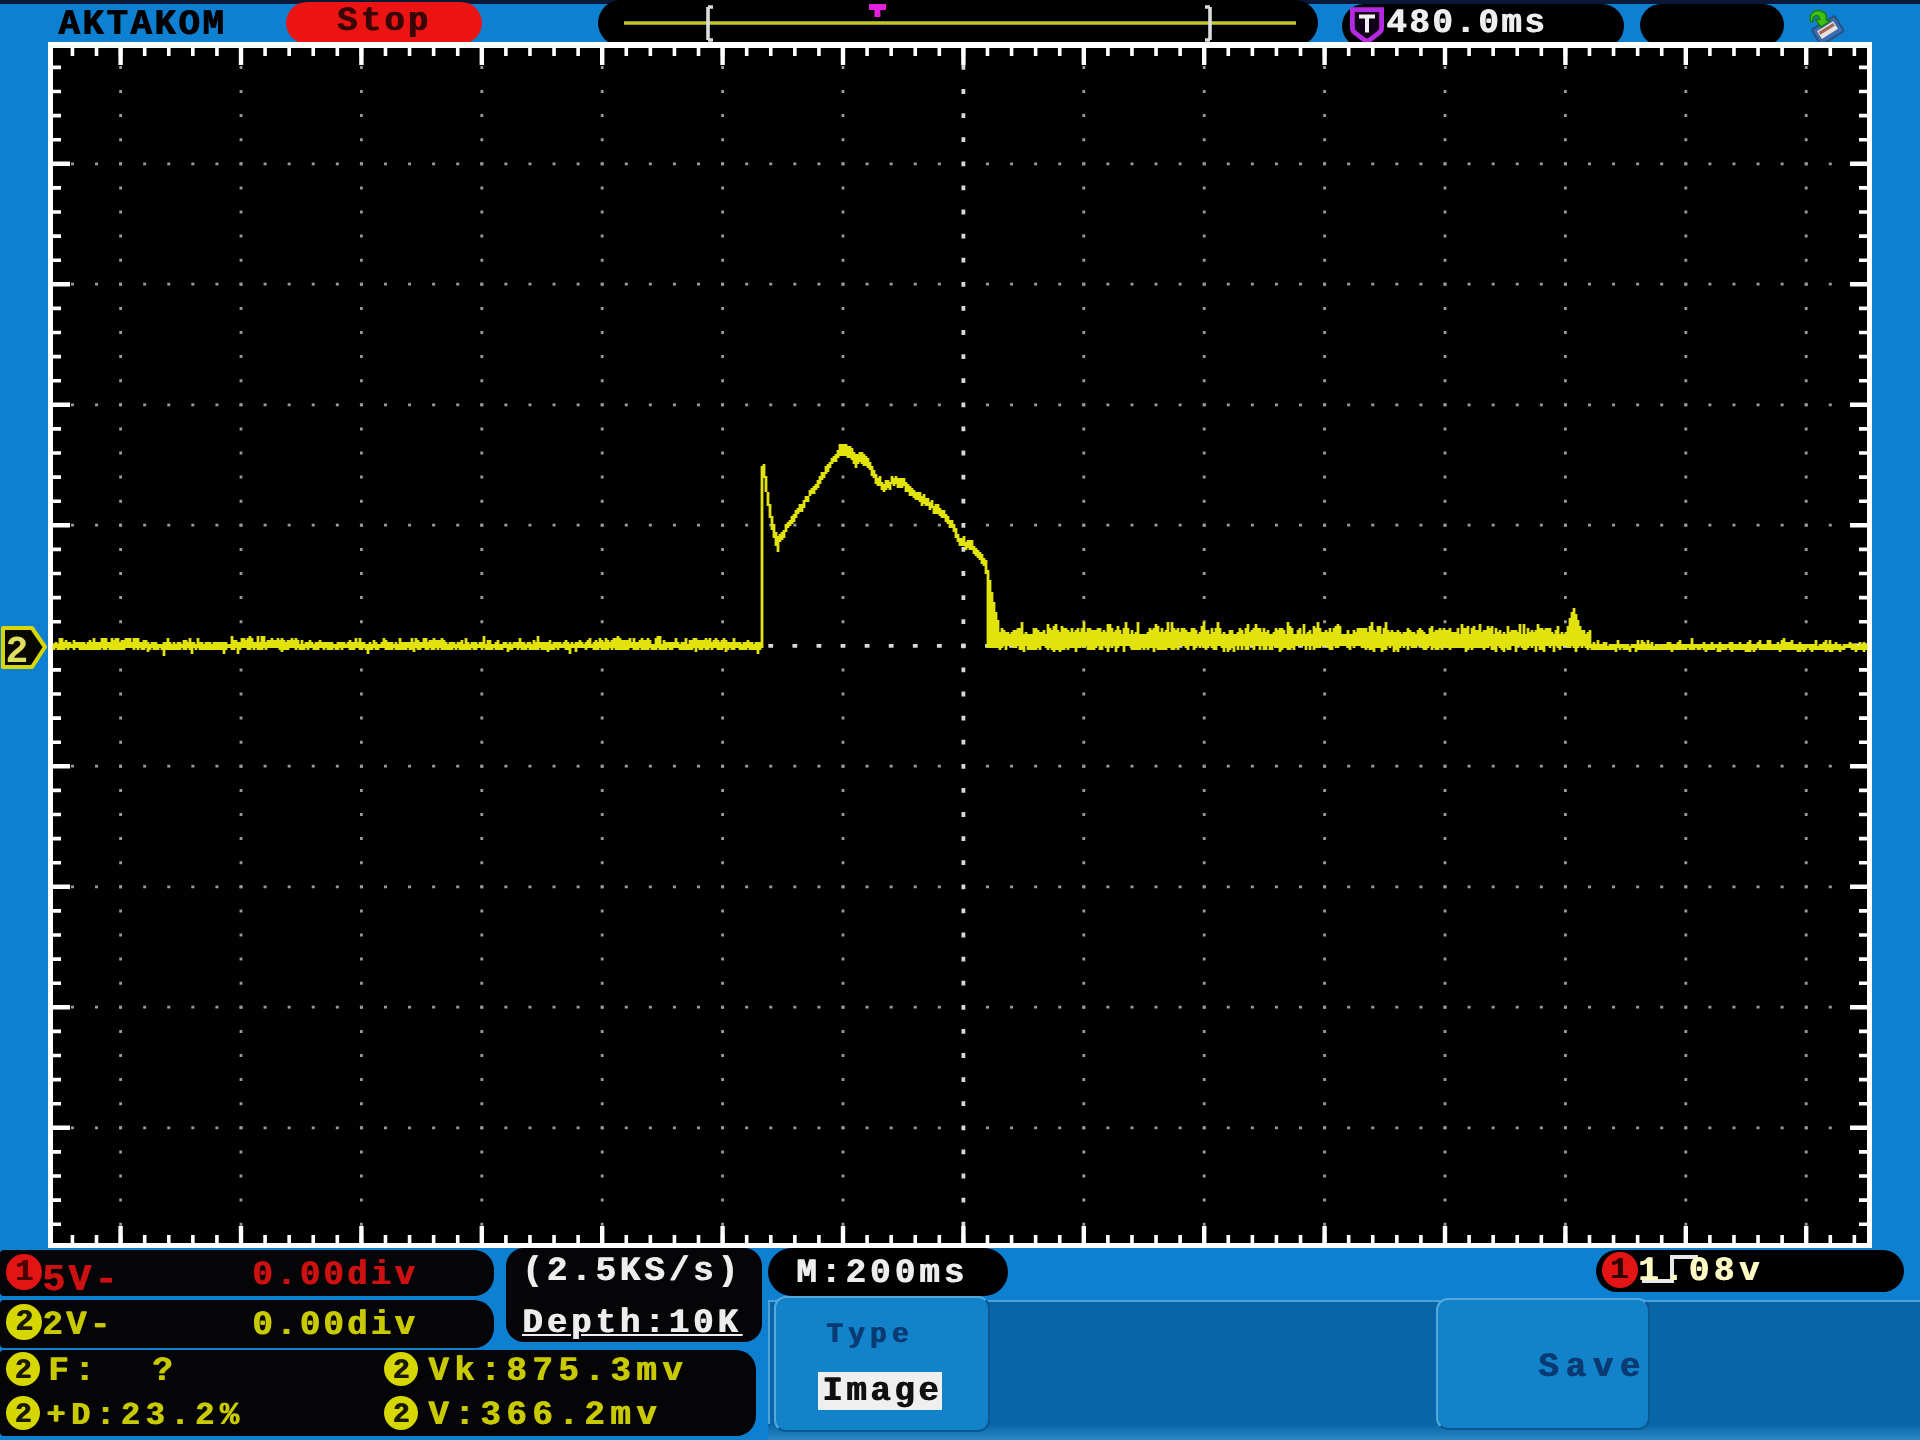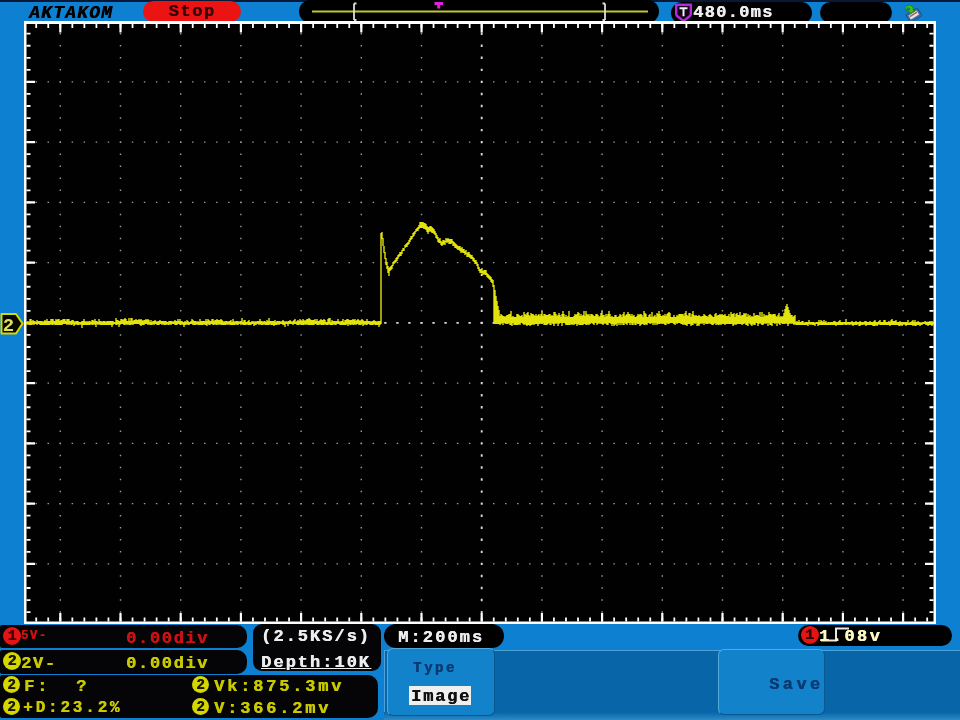--- a/index.html
+++ b/index.html
@@ -5,21 +5,21 @@
   body { width:960px; height:720px; background:#0e80d2; position:relative; overflow:hidden;
          font-family:"Liberation Mono", monospace; }
   .abs { position:absolute; }
   .pill { position:absolute; background:#000; border-radius:12px; }
   .mono { font-family:"Liberation Mono", monospace; font-weight:bold; text-shadow:0.5px 0 0 currentColor; }
 </style></head>
 <body>
 
 <div class="abs" style="left:0;top:0;width:960px;height:22px;background:#0e80d2"></div>
 <div class="abs" style="left:0;top:0;width:960px;height:2px;background:#0a1838"></div>
-<div class="abs mono" style="left:29px;top:3px;font-size:18px;color:#000;letter-spacing:1.2px;font-style:italic;">AKTAKOM</div>
+<div class="abs mono" style="left:29px;top:3px;font-size:18px;color:#000;letter-spacing:1.2px;">AKTAKOM</div>
 <div class="abs" style="left:143px;top:1px;width:98px;height:21px;background:#ec1313;border-radius:11px;
      text-align:center;"><span class="mono" style="font-size:17px;color:#380606;letter-spacing:1.6px;line-height:22px;">Stop</span></div>
 
 <div class="pill" style="left:299px;top:0px;width:360px;height:23px;"></div>
 <svg class="abs" style="left:0;top:0" width="960" height="26">
   <line x1="312" y1="11.5" x2="648" y2="11.5" stroke="#c2c62c" stroke-width="1.8"></line>
   <path d="M354 3.5 h2.5 M354 3.5 v16.5 M354 20 h2.5" stroke="#dcdcdc" stroke-width="1.8" fill="none"></path>
   <path d="M605 3.5 h-2.5 M605 3.5 v16.5 M605 20 h-2.5" stroke="#dcdcdc" stroke-width="1.8" fill="none"></path>
   <rect x="434.5" y="2" width="8.5" height="3" fill="#e020dd"></rect>
   <rect x="437.2" y="5" width="3" height="3.5" fill="#e020dd"></rect>
@@ -83,21 +83,21 @@
   <path d="M27 322V325M28 321V324M29 322V325M30 319V325M31 319V325M32 321V325M33 320V324M34 321V325M35 321V324M36 322V324M37 320V325M38 321V324M39 321V324M40 321V325M41 321V325M42 321V325M43 322V325M44 321V325M45 320V325M46 321V325M47 319V325M48 321V325M49 321V325M50 321V325M51 319V324M52 319V325M53 319V325M54 321V324M55 321V325M56 319V325M57 320V325M58 319V325M59 319V325M60 321V325M61 320V325M62 320V325M63 319V324M64 319V324M65 319V324M66 321V324M67 319V325M68 319V324M69 319V325M70 321V324M71 321V325M72 320V325M73 320V324M74 321V326M75 322V325M76 321V324M77 321V325M78 321V325M79 322V325M80 322V324M81 322V325M82 321V328M83 321V325M84 319V325M85 321V325M86 322V325M87 321V325M88 322V325M89 321V325M90 321V325M91 322V324M92 320V325M93 320V325M94 321V324M95 319V325M96 321V327M97 321V324M98 322V325M99 319V324M100 321V325M101 321V325M102 322V325M103 321V325M104 321V325M105 321V325M106 322V325M107 321V325M108 321V325M109 321V325M110 321V325M111 321V325M112 321V327M113 321V325M114 322V324M115 322V324M116 318V325M117 320V325M118 320V324M119 321V327M120 321V325M121 319V324M122 319V324M123 320V324M124 319V325M125 318V325M126 319V324M127 321V325M128 321V324M129 318V325M130 321V325M131 318V325M132 318V324M133 321V325M134 320V324M135 320V324M136 319V324M137 320V324M138 320V324M139 319V324M140 320V325M141 319V326M142 320V325M143 321V325M144 320V325M145 320V324M146 319V324M147 320V324M148 319V325M149 320V324M150 322V325M151 320V325M152 322V325M153 321V324M154 321V325M155 320V324M156 321V324M157 322V325M158 321V325M159 321V325M160 320V324M161 321V324M162 321V325M163 321V324M164 321V325M165 321V325M166 321V325M167 322V324M168 322V325M169 321V325M170 321V324M171 321V325M172 321V324M173 322V324M174 321V324M175 320V325M176 321V325M177 321V325M178 319V324M179 321V324M180 319V325M181 321V325M182 321V324M183 322V325M184 322V327M185 321V325M186 322V325M187 320V324M188 321V325M189 322V325M190 322V324M191 321V324M192 319V324M193 320V325M194 321V325M195 321V325M196 321V325M197 322V324M198 321V325M199 322V325M200 319V325M201 321V325M202 321V325M203 321V325M204 321V324M205 321V325M206 319V325M207 321V326M208 319V324M209 320V325M210 321V325M211 321V324M212 319V324M213 319V325M214 321V325M215 320V324M216 320V325M217 319V325M218 320V324M219 320V325M220 320V324M221 319V325M222 320V325M223 321V325M224 322V325M225 321V325M226 321V325M227 321V324M228 322V325M229 321V324M230 321V325M231 320V325M232 322V325M233 319V325M234 321V325M235 322V325M236 321V324M237 321V325M238 321V325M239 322V324M240 321V324M241 321V325M242 318V324M243 322V325M244 320V325M245 320V325M246 322V325M247 322V324M248 321V325M249 320V325M250 322V325M251 322V325M252 321V324M253 321V324M254 322V326M255 321V325M256 322V325M257 321V324M258 321V324M259 321V325M260 319V324M261 321V325M262 321V325M263 322V325M264 321V324M265 321V325M266 322V325M267 320V325M268 321V325M269 318V325M270 321V324M271 321V325M272 321V325M273 321V325M274 321V326M275 320V325M276 322V325M277 321V325M278 321V324M279 321V325M280 321V324M281 322V324M282 321V324M283 320V325M284 321V325M285 322V327M286 321V324M287 322V324M288 321V326M289 321V324M290 320V324M291 321V324M292 322V324M293 321V325M294 320V324M295 319V324M296 322V324M297 321V325M298 320V325M299 321V325M300 319V324M301 320V325M302 321V325M303 319V325M304 320V325M305 321V324M306 320V325M307 319V324M308 319V325M309 318V325M310 319V325M311 320V325M312 320V325M313 320V325M314 320V325M315 319V324M316 321V324M317 319V325M318 321V325M319 321V325M320 320V324M321 319V325M322 320V325M323 320V325M324 319V325M325 320V324M326 322V325M327 322V325M328 319V325M329 318V324M330 318V325M331 322V325M332 320V325M333 321V325M334 321V324M335 321V325M336 321V325M337 321V324M338 319V324M339 321V324M340 322V325M341 321V325M342 321V325M343 319V325M344 322V325M345 320V325M346 320V325M347 319V324M348 319V326M349 320V324M350 320V325M351 320V325M352 320V324M353 319V325M354 320V325M355 319V324M356 321V325M357 320V324M358 319V324M359 320V325M360 321V325M361 320V325M362 319V324M363 320V326M364 321V325M365 321V324M366 321V325M367 319V325M368 321V324M369 321V324M370 321V325M371 322V325M372 321V325M373 321V325M374 320V324M375 321V325M376 321V325M377 322V325M378 321V325M379 321V327M380 321V325M381 233V324M382 232V239M383 238V246M384 246V253M385 252V259M386 258V265M387 262V269M388 266V273M389 268V276M390 267V271M391 266V270M392 265V269M393 262V266M394 261V264M395 260V263M396 258V262M397 257V261M398 255V259M399 254V257M400 252V256M401 252V256M402 250V254M403 248V251M404 248V251M405 245V248M406 244V247M407 243V247M408 242V245M409 240V244M410 238V242M411 236V240M412 236V239M413 233V237M414 232V236M415 231V234M416 229V232M417 228V231M418 227V231M419 225V229M420 222V228M421 222V228M422 222V228M423 222V228M424 223V229M425 223V229M426 224V230M427 226V232M428 227V234M429 227V232M430 226V231M431 226V232M432 227V233M433 228V233M434 229V234M435 231V235M436 233V238M437 235V239M438 237V242M439 239V243M440 238V243M441 241V245M442 242V246M443 240V245M444 240V244M445 241V245M446 238V242M447 239V243M448 238V242M449 239V244M450 239V244M451 239V244M452 239V243M453 241V246M454 242V246M455 243V248M456 244V248M457 245V249M458 246V250M459 246V250M460 246V251M461 248V253M462 247V252M463 249V253M464 249V253M465 251V255M466 250V254M467 253V257M468 252V257M469 252V257M470 254V258M471 255V259M472 255V259M473 257V261M474 258V262M475 260V264M476 260V264M477 262V266M478 264V269M479 267V271M480 269V273M481 269V273M482 268V273M483 271V275M484 270V274M485 270V275M486 270V275M487 273V277M488 274V278M489 275V279M490 276V280M491 277V282M492 279V283M493 280V287M494 285V324M495 290V324M496 296V324M497 301V324M498 306V324M499 310V324M500 316V325M501 314V324M502 315V323M503 316V325M504 316V323M505 317V323M506 316V323M507 315V324M508 315V324M509 314V323M510 314V325M511 311V325M512 317V326M513 316V323M514 317V325M515 317V325M516 317V325M517 314V325M518 314V325M519 315V324M520 316V325M521 316V323M522 315V323M523 317V324M524 312V325M525 314V324M526 315V325M527 313V326M528 312V325M529 315V325M530 316V326M531 313V325M532 314V325M533 314V324M534 315V325M535 316V324M536 314V324M537 316V324M538 315V326M539 314V324M540 316V324M541 314V323M542 311V324M543 316V323M544 314V325M545 314V325M546 315V325M547 315V325M548 315V324M549 314V323M550 314V325M551 316V325M552 315V323M553 316V324M554 312V326M555 312V323M556 314V324M557 316V323M558 315V326M559 313V324M560 315V323M561 317V323M562 314V326M563 311V323M564 314V323M565 317V323M566 315V325M567 317V325M568 316V325M569 311V325M570 317V325M571 317V324M572 317V325M573 317V324M574 316V325M575 314V324M576 315V324M577 314V326M578 312V324M579 313V325M580 316V325M581 314V325M582 316V325M583 315V325M584 311V324M585 316V324M586 311V325M587 314V325M588 315V324M589 314V325M590 316V323M591 314V323M592 314V323M593 315V324M594 316V325M595 316V323M596 314V323M597 314V325M598 315V324M599 317V323M600 316V324M601 313V323M602 311V324M603 315V325M604 315V324M605 317V323M606 314V324M607 316V325M608 314V325M609 311V323M610 314V323M611 317V324M612 316V326M613 317V324M614 317V326M615 315V325M616 315V324M617 317V326M618 317V323M619 316V325M620 314V323M621 315V325M622 317V323M623 314V325M624 312V325M625 316V323M626 315V323M627 314V325M628 312V323M629 314V323M630 314V325M631 316V323M632 314V325M633 316V325M634 315V323M635 317V325M636 317V325M637 316V323M638 314V324M639 315V324M640 314V326M641 314V325M642 315V324M643 317V324M644 311V325M645 313V325M646 314V324M647 317V325M648 317V323M649 315V323M650 314V323M651 317V323M652 312V323M653 317V325M654 316V323M655 315V325M656 317V323M657 313V325M658 314V324M659 311V324M660 314V324M661 316V323M662 316V323M663 315V323M664 316V324M665 314V325M666 316V325M667 314V323M668 313V324M669 312V324M670 313V323M671 317V323M672 317V323M673 317V323M674 315V324M675 317V325M676 317V323M677 315V324M678 316V323M679 314V323M680 314V323M681 314V324M682 314V324M683 314V325M684 316V324M685 313V325M686 311V325M687 315V326M688 316V324M689 313V324M690 313V324M691 317V326M692 314V325M693 311V325M694 315V323M695 316V324M696 315V323M697 316V326M698 316V325M699 315V326M700 316V324M701 317V323M702 316V324M703 316V323M704 314V325M705 315V323M706 316V324M707 316V324M708 317V324M709 315V323M710 314V323M711 315V324M712 316V325M713 317V325M714 317V324M715 314V323M716 313V325M717 316V324M718 315V325M719 315V325M720 314V324M721 315V325M722 314V323M723 315V324M724 315V324M725 314V325M726 316V324M727 316V324M728 316V324M729 314V324M730 317V324M731 312V324M732 314V324M733 314V326M734 313V325M735 317V324M736 314V325M737 313V324M738 315V324M739 315V324M740 312V324M741 316V324M742 315V325M743 315V324M744 313V324M745 314V323M746 313V325M747 317V325M748 314V326M749 316V323M750 315V324M751 317V325M752 316V326M753 317V324M754 313V325M755 316V325M756 315V323M757 315V323M758 315V326M759 316V323M760 312V323M761 317V324M762 312V325M763 317V325M764 314V324M765 316V323M766 315V324M767 316V323M768 315V326M769 312V323M770 314V325M771 314V325M772 315V326M773 314V323M774 314V323M775 314V324M776 316V323M777 317V326M778 315V323M779 313V324M780 317V325M781 316V323M782 317V323M783 316V323M784 313V324M785 309V324M786 306V323M787 304V324M788 307V326M789 310V324M790 313V323M791 315V324M792 315V323M793 317V324M794 316V325M795 315V324M796 322V325M797 321V325M798 322V325M799 320V325M800 322V325M801 322V325M802 321V325M803 321V325M804 323V325M805 322V325M806 322V325M807 322V325M808 322V326M809 320V324M810 322V325M811 322V324M812 322V325M813 322V325M814 322V325M815 323V326M816 322V324M817 322V324M818 322V326M819 320V325M820 322V325M821 320V325M822 321V325M823 322V325M824 320V325M825 322V325M826 321V325M827 323V325M828 322V325M829 322V325M830 323V325M831 322V325M832 322V325M833 322V325M834 321V325M835 321V325M836 322V326M837 322V325M838 322V325M839 321V325M840 320V325M841 322V325M842 322V325M843 322V325M844 322V324M845 322V325M846 319V325M847 322V325M848 322V324M849 322V325M850 322V325M851 322V324M852 321V325M853 322V326M854 322V325M855 322V325M856 321V325M857 322V325M858 322V324M859 322V326M860 321V326M861 322V325M862 322V325M863 322V325M864 322V324M865 321V325M866 321V326M867 322V325M868 322V325M869 322V325M870 321V325M871 322V325M872 322V325M873 322V326M874 321V326M875 320V326M876 322V325M877 322V326M878 322V325M879 321V324M880 320V325M881 322V325M882 322V325M883 322V325M884 320V325M885 320V325M886 322V325M887 322V325M888 322V325M889 321V325M890 322V326M891 320V325M892 319V325M893 321V325M894 321V325M895 321V325M896 320V325M897 322V325M898 322V325M899 322V326M900 321V326M901 322V325M902 322V326M903 322V325M904 322V324M905 322V325M906 322V326M907 322V325M908 320V325M909 323V325M910 322V325M911 322V325M912 321V325M913 320V326M914 322V325M915 320V326M916 322V326M917 322V325M918 321V325M919 322V325M920 322V326M921 323V325M922 322V325M923 322V324M924 322V324M925 321V324M926 322V325M927 322V325M928 322V326M929 323V325M930 321V325M931 322V325M932 321V326M933 322V325" stroke="#e2e20c" stroke-width="1.4" fill="none"></path>
 
   <path d="M1.5 314 h14.5 l6.5 9.5 l-6.5 10 h-14.5 z" fill="#080800" stroke="#d8d800" stroke-width="2" stroke-linejoin="round"></path>
   <text x="8.5" y="331" fill="#e0e060" font-size="19" font-family="Liberation Mono, monospace" text-anchor="middle" font-weight="bold">2</text>
 </svg>
 </div>
 
 <div class="abs" style="left:0;top:624.5px;width:247px;height:23px;background:#050508;border-radius:2px 10px 10px 2px;"></div>
 <div class="abs" style="left:3px;top:627px;width:18px;height:18px;border-radius:50%;background:#e21414;text-align:center;">
   <span class="mono" style="font-size:15px;color:#4d0000;line-height:19px;">1</span></div>
-<div class="abs mono" style="left:21px;top:628.5px;font-size:12px;color:#cd1111;letter-spacing:1.65px;">5V-</div>
+<div class="abs mono" style="left:21px;top:628.5px;font-size:19px;color:#cd1111;letter-spacing:1.65px;">5V-</div>
 <div class="abs mono" style="left:126px;top:628.5px;font-size:17px;color:#cd1111;letter-spacing:1.65px;">0.00div</div>
 
 <div class="abs" style="left:0;top:649.5px;width:247px;height:24px;background:#050508;border-radius:2px 10px 10px 2px;"></div>
 <div class="abs" style="left:3px;top:652px;width:18px;height:18px;border-radius:50%;background:#d6d600;text-align:center;">
   <span class="mono" style="font-size:15px;color:#1a1a00;line-height:19px;">2</span></div>
 <div class="abs mono" style="left:21px;top:653.5px;font-size:17px;color:#c9c900;letter-spacing:1.65px;">2V-</div>
 <div class="abs mono" style="left:126px;top:653.5px;font-size:17px;color:#c9c900;letter-spacing:1.65px;">0.00div</div>
 
 <div class="abs" style="left:252.5px;top:624px;width:128.5px;height:47px;background:#050508;border-radius:9px;"></div>
 <div class="abs mono" style="left:261px;top:627px;font-size:17px;color:#ededed;letter-spacing:2.0px;">(2.5KS/s)</div>

